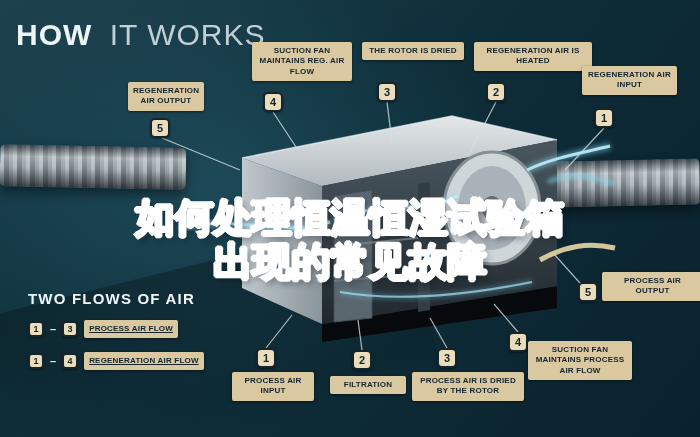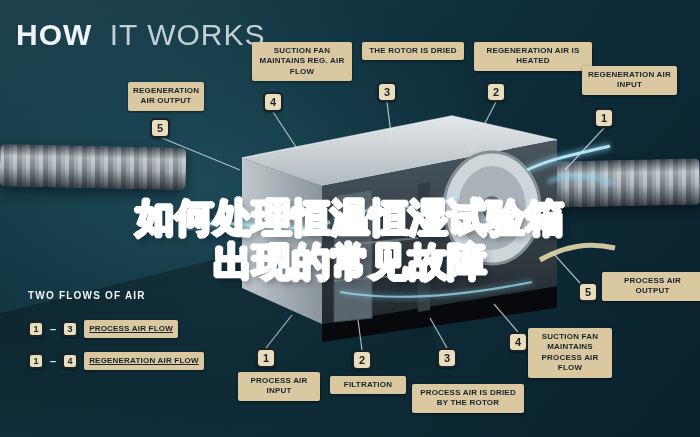--- a/index.html
+++ b/index.html
@@ -46,21 +46,21 @@
   .badge{
     position:absolute; z-index:6; width:20px; height:20px;
     background:#e9ddbb; border:2px solid #18242c; border-radius:5px;
     color:#18242c; font-weight:bold; font-size:11px; line-height:16px;
     text-align:center; box-shadow:0 1px 2px rgba(0,0,0,.4);
   }
   .badge.small{ position:static; display:inline-block; width:16px; height:16px;
     font-size:9px; line-height:12px; border-radius:4px; }
 
   .legend-title{ position:absolute; left:28px; top:290px; z-index:6;
-    color:#f0f5f7; font-weight:bold; font-size:10px; letter-spacing:1.2px; }
+    color:#f0f5f7; font-weight:bold; font-size:15px; letter-spacing:1.2px; }
   .legend-row{ position:absolute; z-index:6; display:flex; align-items:center; gap:6px; }
   .legend-row .dash{ color:#e6edf0; font-weight:bold; font-size:11px; }
   .legend-row .label-box{ position:static;text-decoration:underline; }
 
   .headline{ position:absolute; left:0; right:0; top:168px; z-index:8;
     text-align:center; font-weight:bold; font-size:39px; line-height:1.12;
     color:#1c70c5;
     -webkit-text-stroke:2px #ffffff;
     text-shadow:
       -2px 0 0 #fff, 2px 0 0 #fff, 0 -2px 0 #fff, 0 2px 0 #fff,
@@ -164,30 +164,30 @@
   <div class="label-box" style="left:362px;top:42px;width:102px">THE ROTOR IS DRIED</div>
   <div class="badge" style="left:377px;top:82px">3</div>
 
   <div class="label-box" style="left:474px;top:42px;width:118px">REGENERATION AIR IS HEATED</div>
   <div class="badge" style="left:486px;top:82px">2</div>
 
   <div class="label-box" style="left:582px;top:66px;width:95px">REGENERATION AIR INPUT</div>
   <div class="badge" style="left:594px;top:108px">1</div>
 
   <div class="badge" style="left:256px;top:348px">1</div>
-  <div class="label-box" style="left:238px;top:372px;width:82px">PROCESS AIR INPUT</div>
+  <div class="label-box" style="left:232px;top:372px;width:82px">PROCESS AIR INPUT</div>
 
   <div class="badge" style="left:352px;top:350px">2</div>
   <div class="label-box" style="left:330px;top:376px;width:76px">FILTRATION</div>
 
   <div class="badge" style="left:437px;top:348px">3</div>
-  <div class="label-box" style="left:412px;top:384px;width:112px">PROCESS AIR IS DRIED BY THE ROTOR</div>
+  <div class="label-box" style="left:412px;top:372px;width:112px">PROCESS AIR IS DRIED BY THE ROTOR</div>
 
   <div class="badge" style="left:508px;top:332px">4</div>
-  <div class="label-box" style="left:528px;top:328px;width:84px">SUCTION FAN MAINTAINS PROCESS AIR FLOW</div>
+  <div class="label-box" style="left:528px;top:341px;width:104px">SUCTION FAN MAINTAINS PROCESS AIR FLOW</div>
 
   <div class="badge" style="left:578px;top:282px">5</div>
   <div class="label-box" style="left:602px;top:272px;width:101px">PROCESS AIR OUTPUT</div>
 
   <div class="legend-title">TWO FLOWS OF AIR</div>
   <div class="legend-row" style="left:28px;top:320px">
     <span class="badge small">1</span>
     <span class="dash">–</span>
     <span class="badge small">3</span>
     <span class="label-box">PROCESS AIR FLOW</span>

